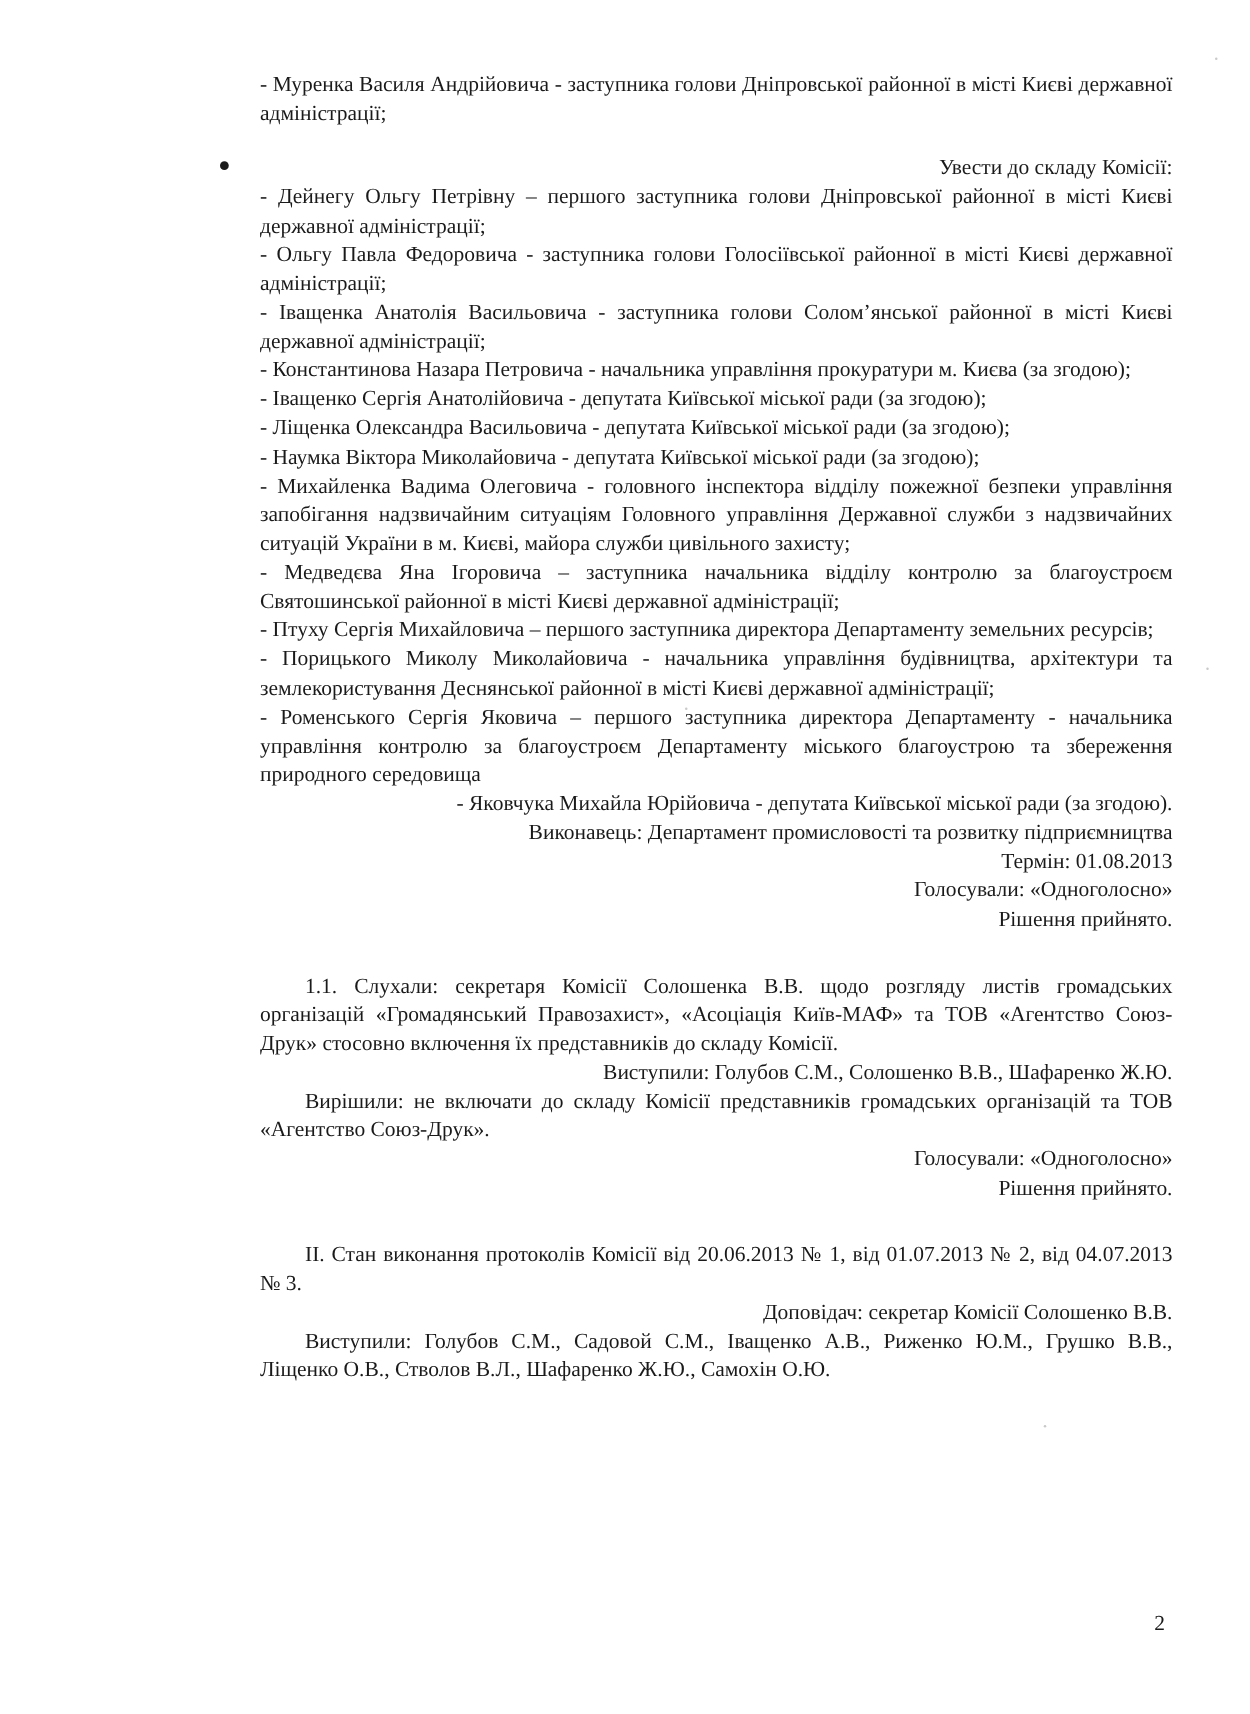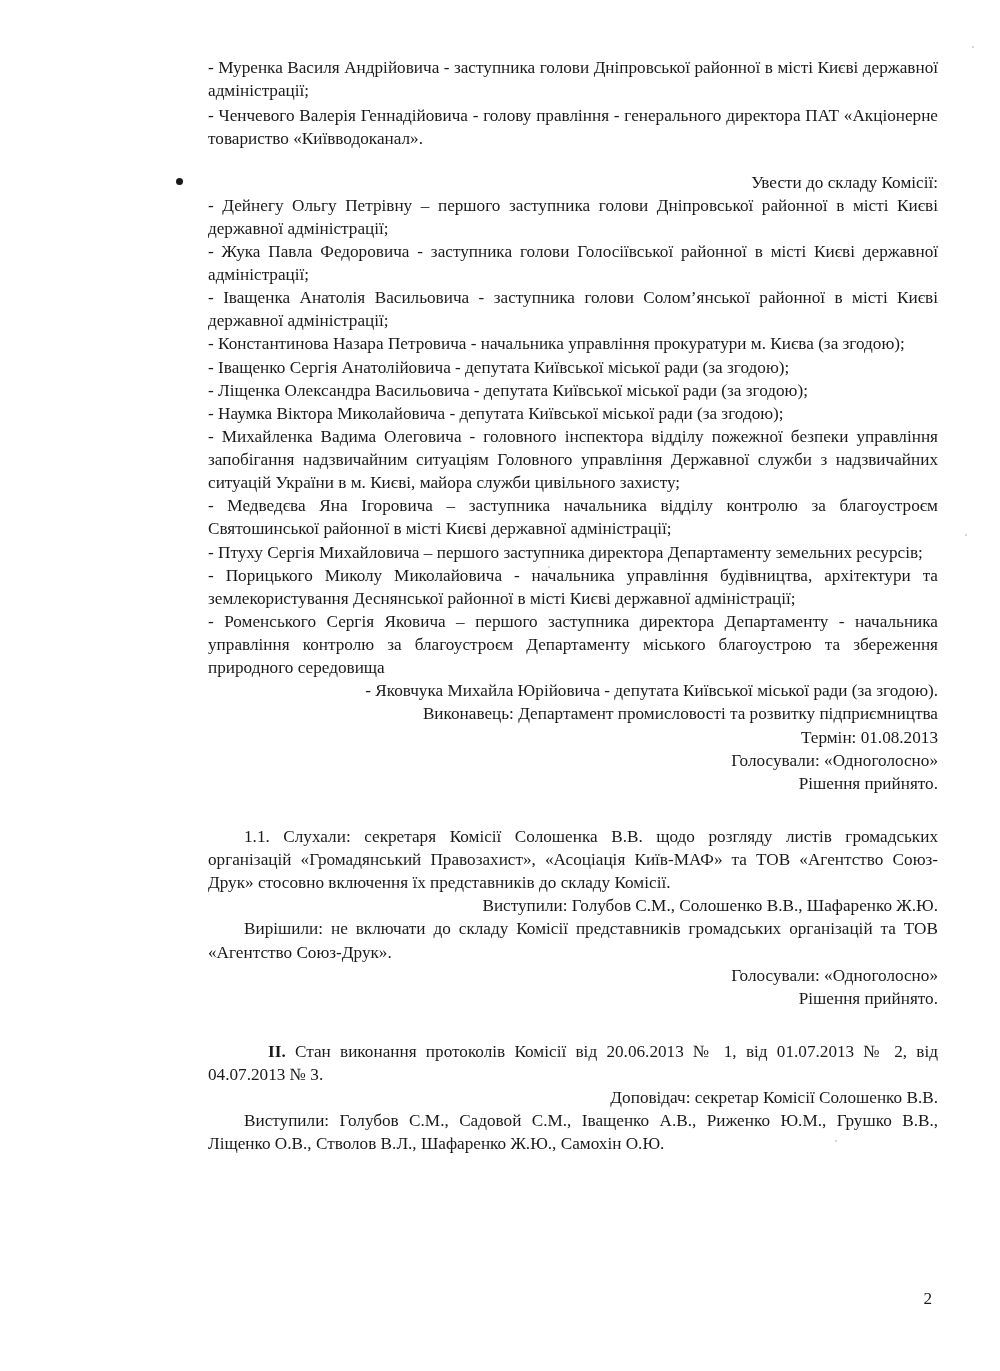--- a/index.html
+++ b/index.html
@@ -61,21 +61,21 @@
   }
   .bullet-label {
     display: block;
     font-size: 17.2px;
     line-height: 1.345;
   }
 
   .section-lead {
     text-indent: 36px;
   }
-  b, .bold { font-weight: bold; margin-left: 24px; }
+  b, .bold { font-weight: normal; }
 
   .page-number {
     position: absolute;
     right: 92px;
     bottom: 62px;
     font-size: 17.2px;
     font-family: "Liberation Serif", "DejaVu Serif", serif;
     color: #1a1a1a;
   }
   .speck {
@@ -92,30 +92,29 @@
 <div class="page">
 
   <div class="speck" style="left:972px; top:46px;"></div>
   <div class="speck" style="left:965px; top:534px;"></div>
   <div class="speck" style="left:548px; top:566px;"></div>
   <div class="speck" style="left:835px; top:1140px;"></div>
 
   <div class="content">
 
     <p class="para block">- Муренка Василя Андрійовича - заступника голови Дніпровської районної в місті Києві державної адміністрації;</p>
-    <p class="para block gap-s">- Ченчевого Валерія Геннадійовича - голову правління - генерального директора ПАТ «Акціонерне товариство «Київводоканал».</p>
 
     <div class="gap-m">
       <div class="bullet-row">
         <span class="bullet-dot"></span>
         <span class="bullet-label">Увести до складу Комісії:</span>
       </div>
 
       <p class="para block">- Дейнегу Ольгу Петрівну – першого заступника голови Дніпровської районної в місті Києві державної адміністрації;</p>
-      <p class="para block">- Жука Павла Федоровича - заступника голови Голосіївської районної в місті Києві державної адміністрації;</p>
+      <p class="para block">- Ольгу Павла Федоровича - заступника голови Голосіївської районної в місті Києві державної адміністрації;</p>
       <p class="para block">- Іващенка Анатолія Васильовича - заступника голови Солом’янської районної в місті Києві державної адміністрації;</p>
       <p class="para block">- Константинова Назара Петровича - начальника управління прокуратури м. Києва (за згодою);</p>
       <p class="para block">- Іващенко Сергія Анатолійовича - депутата Київської міської ради (за згодою);</p>
       <p class="para block">- Ліщенка Олександра Васильовича - депутата Київської міської ради (за згодою);</p>
       <p class="para block">- Наумка Віктора Миколайовича - депутата Київської міської ради (за згодою);</p>
       <p class="para block">- Михайленка Вадима Олеговича - головного інспектора відділу пожежної безпеки управління запобігання надзвичайним ситуаціям Головного управління Державної служби з надзвичайних ситуацій України в м. Києві, майора служби цивільного захисту;</p>
       <p class="para block">- Медведєва Яна Ігоровича – заступника начальника відділу контролю за благоустроєм Святошинської районної в місті Києві державної адміністрації;</p>
       <p class="para block">- Птуху Сергія Михайловича – першого заступника директора Департаменту земельних ресурсів;</p>
       <p class="para block">- Порицького Миколу Миколайовича - начальника управління будівництва, архітектури та землекористування Деснянської районної в місті Києві державної адміністрації;</p>
       <p class="para block">- Роменського Сергія Яковича – першого заступника директора Департаменту - начальника управління контролю за благоустроєм Департаменту міського благоустрою та збереження природного середовища</p>

